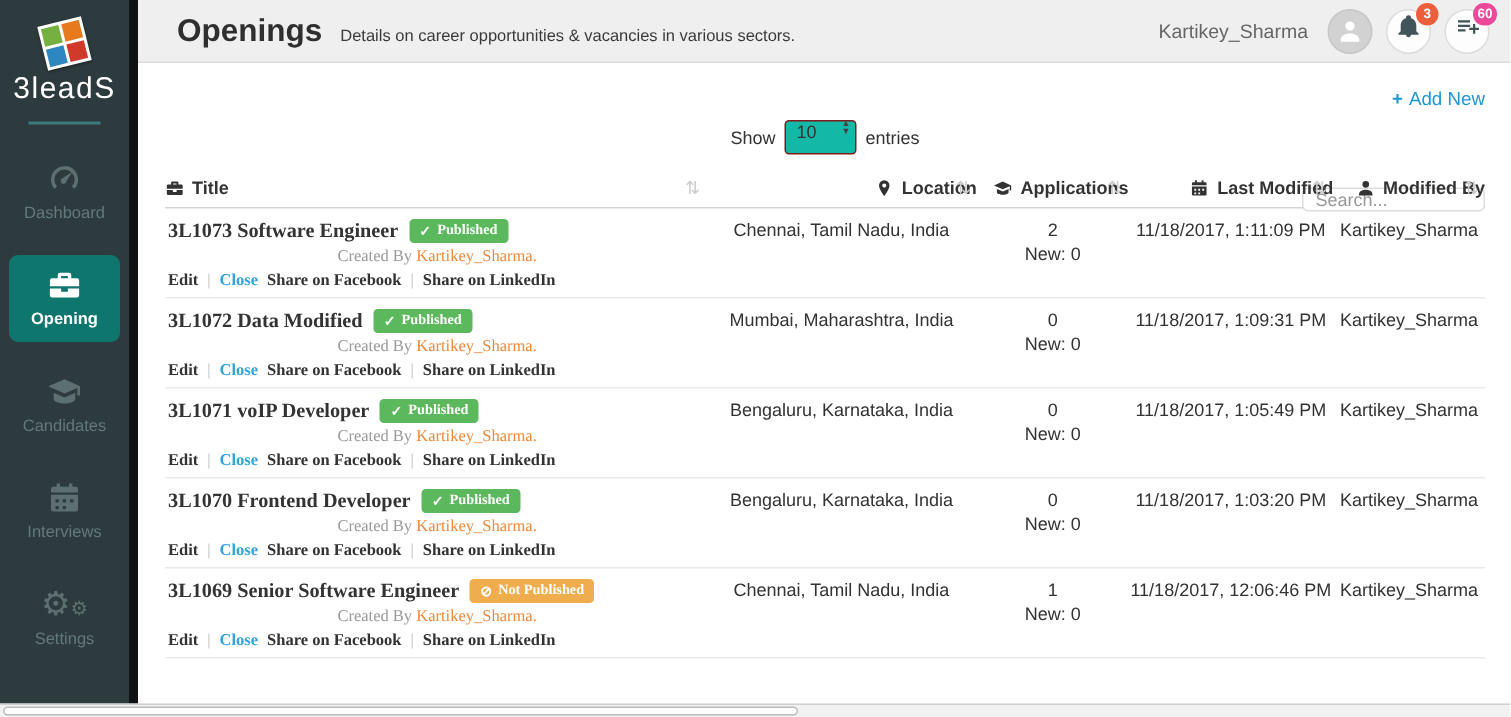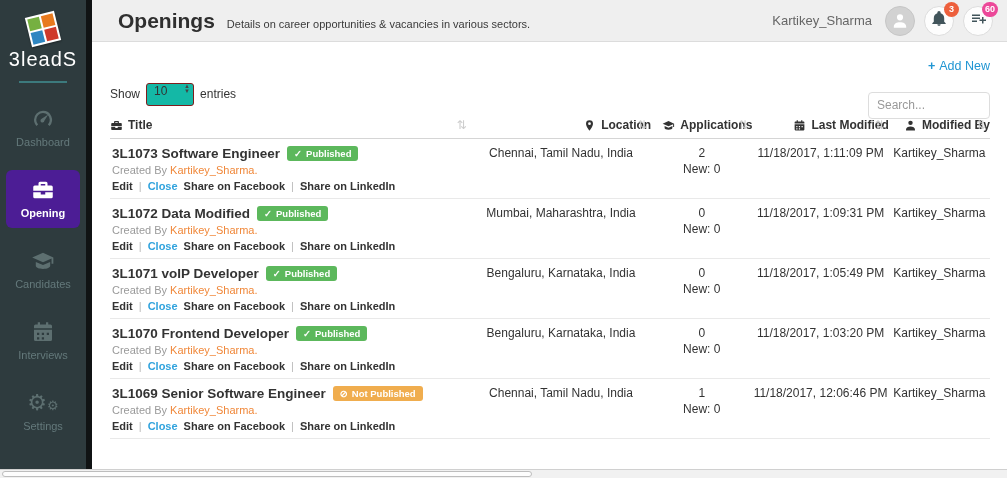--- a/index.html
+++ b/index.html
@@ -17,21 +17,21 @@
   .logo-diamond span { display:block; }
   .lg1{background:#76b041;} .lg2{background:#e87a1e;} .lg3{background:#2e86c1;} .lg4{background:#cf3a2b;}
   .logo-text { color:#fff; font-size:20px; letter-spacing:1px; margin-top:4px; }
   .logo-divider { width:48px; height:2px; background:#3c7a7d; margin:10px auto 0; }
   .nav { margin-top:16px; }
   .nav-item { padding:8px 0 9px; margin:0 0 13px; cursor:pointer; }
   .nav-item .nav-icon { display:block; height:26px; }
   .nav-item svg { width:24px; height:24px; fill:#5d6f70; }
   .nav-item .glyph { font-size:22px; line-height:24px; color:#5d6f70; }
   .nav-label { display:block; font-size:11px; margin-top:3px; color:#64797b; }
-  .nav-item.active { background:#4c1d95; border-radius:6px; margin-left:6px; margin-right:6px; }
+  .nav-item.active { background:#0f766e; border-radius:6px; margin-left:6px; margin-right:6px; }
   .nav-item.active svg { fill:#fff; }
   .nav-item.active .nav-label { color:#fff; font-weight:bold; }
 
   
   .main { flex:1; display:flex; flex-direction:column; min-width:0; }
   .topbar { height:42px; flex:none; background:#efefef; border-bottom:1px solid #dcdcdc;
     display:flex; align-items:center; padding:0 14px 0 26px; }
   .page-title { font-size:21px; font-weight:600; color:#2f2f2f; }
   .page-subtitle { font-size:11px; color:#3a3a3a; margin-left:12px; margin-top:6px; }
   .topbar-right { margin-left:auto; display:flex; align-items:center; gap:9px; }
@@ -49,41 +49,41 @@
 
   .content { flex:1; padding:10px 17px 0 18px; overflow:hidden; }
   .addnew-row { height:28px; display:flex; justify-content:flex-end; align-items:center; }
   .addnew { color:#2196d3; font-size:12.5px; cursor:pointer; text-decoration:none; display:flex; gap:4px; }
   .addnew .plus { font-weight:bold; }
 
   .tabs { display:flex; gap:5px; height:30px; margin-bottom:14px; }
   .tab { flex:1; background:#f6f6f6; border:1px solid #e3e3e3; font-size:12px; color:#333;
     display:flex; align-items:center; justify-content:center; cursor:pointer; }
 
-  .list-controls { display:flex; align-items:center; height:28px; margin-bottom:10px; }
+  .list-controls { display:flex; align-items:center; height:28px; margin-bottom:10px;flex-direction:column; }
   .show-entries { display:flex; align-items:center; gap:6px; font-size:12px; color:#333; }
   .select { width:48px; height:23px; border:1px solid #7f1d1d; border-radius:3px; background:#14b8a6;
     display:flex; align-items:flex-start; padding:0 3px 0 7px; font-size:12px; cursor:pointer; }
   .select .spinner { margin-left:auto; display:flex; flex-direction:column; font-size:6px;
     line-height:5px; color:#444; }
   .search { margin-left:auto; width:122px; height:27px; border:1px solid #ddd; border-radius:4px;
     padding:0 8px; font-size:12px; color:#333; font-family:"Liberation Sans", sans-serif;margin-top:22px; }
   .search::placeholder { color:#999; }
 
   .table { width:100%; }
   .thead, .trow { display:grid; grid-template-columns:41% 20.5% 11.5% 15.5% 11.5%; }
   .thead { border-bottom:1px solid #d5d5d5; padding-bottom:6px; }
   .hcell { position:relative; font-size:12px; font-weight:bold; color:#333;
     display:flex; align-items:center; justify-content:flex-end; gap:5px; }
   .hcell.left { justify-content:flex-start; }
   .hcell svg { width:13px; height:13px; fill:#333; }
   .sort-icon { position:absolute; right:4px; color:#ccc; font-weight:normal; font-size:12px; }
   .trow { border-bottom:1px solid #e9e9e9; height:60px; }
   .cell { font-size:12px; color:#333; text-align:center; padding-top:7px; }
-  .title-cell { text-align:left; padding:7px 0 0 2px; }
+  .title-cell { text-align:center; padding:7px 0 0 2px;font-family:Liberation Serif, serif; }
   .title-line { display:flex; align-items:center; gap:7px; }
   .job-title { font-size:13.5px; font-weight:600; color:#333; cursor:pointer; }
   .status-badge { color:#fff; font-size:9.5px; font-weight:bold; border-radius:3px;
     padding:2px 7px; display:inline-flex; gap:4px; align-items:center; }
   .status-badge.published { background:#5cb85c; }
   .status-badge.not-published { background:#f0ad4e; }
   .created-line { font-size:11px; color:#9a9a9a; margin-top:3px; }
   .created-name { color:#f0883a; cursor:pointer; }
   .actions-line { font-size:11px; font-weight:bold; color:#333; margin-top:4px;
     display:flex; gap:6px; align-items:center; }

